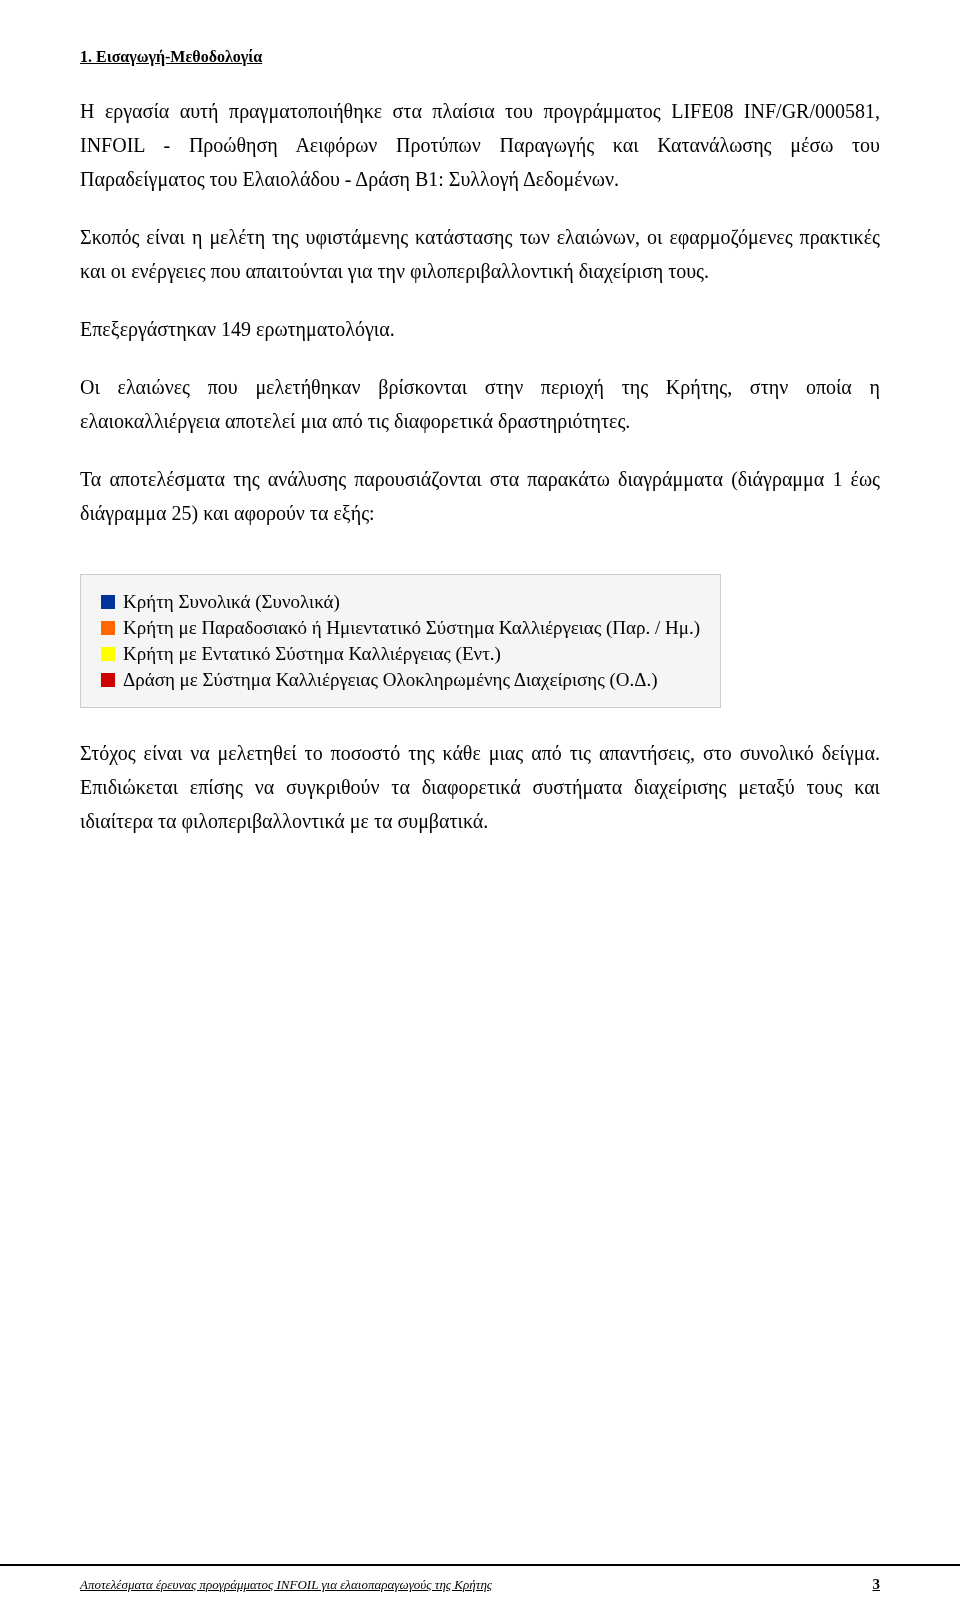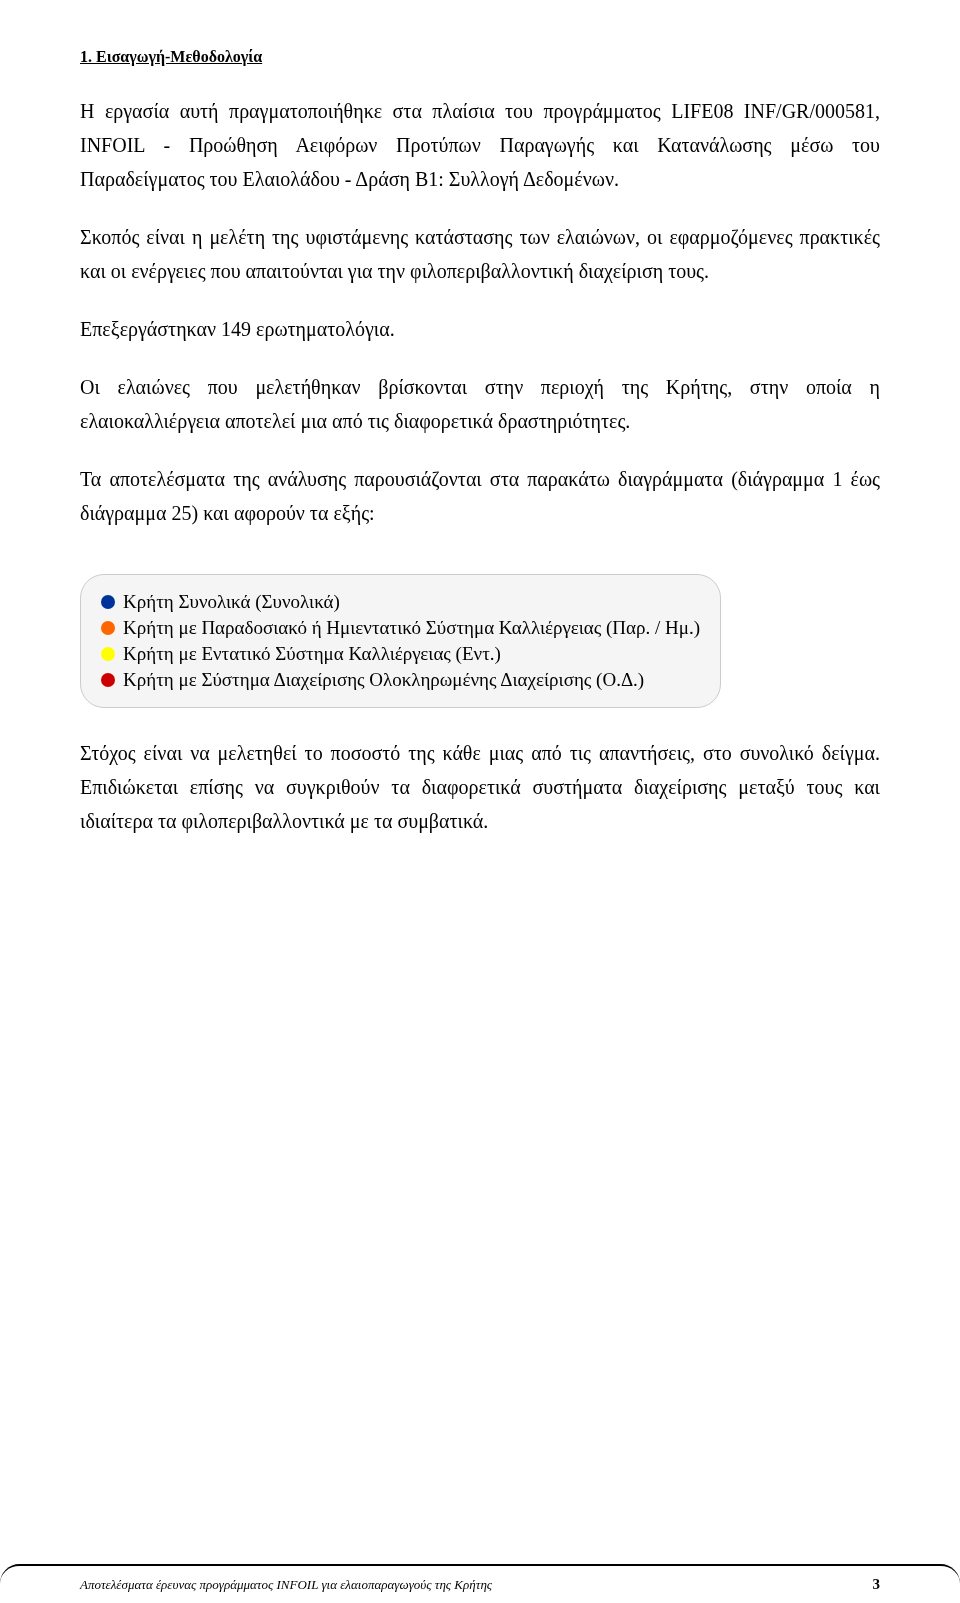--- a/index.html
+++ b/index.html
@@ -1,19 +1,18 @@
 <!DOCTYPE html>
 <html><head>
   <meta charset="utf-8">
   <style>
     * {
       margin: 0;
       padding: 0;
       box-sizing: border-box;
-      border-radius: 24px;
     }
 
     body {
       background: #ffffff;
       font-family: "Times New Roman", Times, serif;
       font-size: 15px;
       color: #000000;
       width: 960px;
       min-height: 1603px;
       position: relative;
@@ -79,20 +78,21 @@
       font-size: 19px;
     }
 
     .footer {
       border-top: 2px solid #000000;
       padding: 10px 80px;
       display: flex;
       justify-content: space-between;
       align-items: center;
       font-size: 13px;
+      text-decoration: underline;
     }
 
     .footer-left {
       font-style: italic;
     }
 
     .footer-right {
       font-weight: bold;
       font-size: 15px;
     }
@@ -123,21 +123,21 @@
           <span class="legend-color" style="background-color: rgb(0, 51, 153);"></span>
           <span class="legend-text">Κρήτη Συνολικά (Συνολικά)</span>
         </div><div class="legend-item">
           <span class="legend-color" style="background-color: rgb(255, 102, 0);"></span>
           <span class="legend-text">Κρήτη με Παραδοσιακό ή Ημιεντατικό Σύστημα Καλλιέργειας (Παρ. / Ημ.)</span>
         </div><div class="legend-item">
           <span class="legend-color" style="background-color: rgb(255, 255, 0);"></span>
           <span class="legend-text">Κρήτη με Εντατικό Σύστημα Καλλιέργειας (Εντ.)</span>
         </div><div class="legend-item">
           <span class="legend-color" style="background-color: rgb(204, 0, 0);"></span>
-          <span class="legend-text">Κρήτη με Σύστημα Διαχείρισης Ολοκληρωμένης Διαχείρισης (Ο.Δ.)</span>
+          <span class="legend-text">Δράση με Σύστημα Καλλιέργειας Ολοκληρωμένης Διαχείρισης (Ο.Δ.)</span>
         </div></div>
 
     <p class="paragraph">Στόχος είναι να μελετηθεί το ποσοστό της κάθε μιας από τις απαντήσεις, στο συνολικό δείγμα. Επιδιώκεται επίσης να συγκριθούν τα διαφορετικά συστήματα διαχείρισης μεταξύ τους και ιδιαίτερα τα φιλοπεριβαλλοντικά με τα συμβατικά.</p>
 
   </div>
 
   <div class="footer">
     <span class="footer-left">Αποτελέσματα έρευνας προγράμματος INFOIL για ελαιοπαραγωγούς της Κρήτης</span>
     <span class="footer-right">3</span>
   </div>

